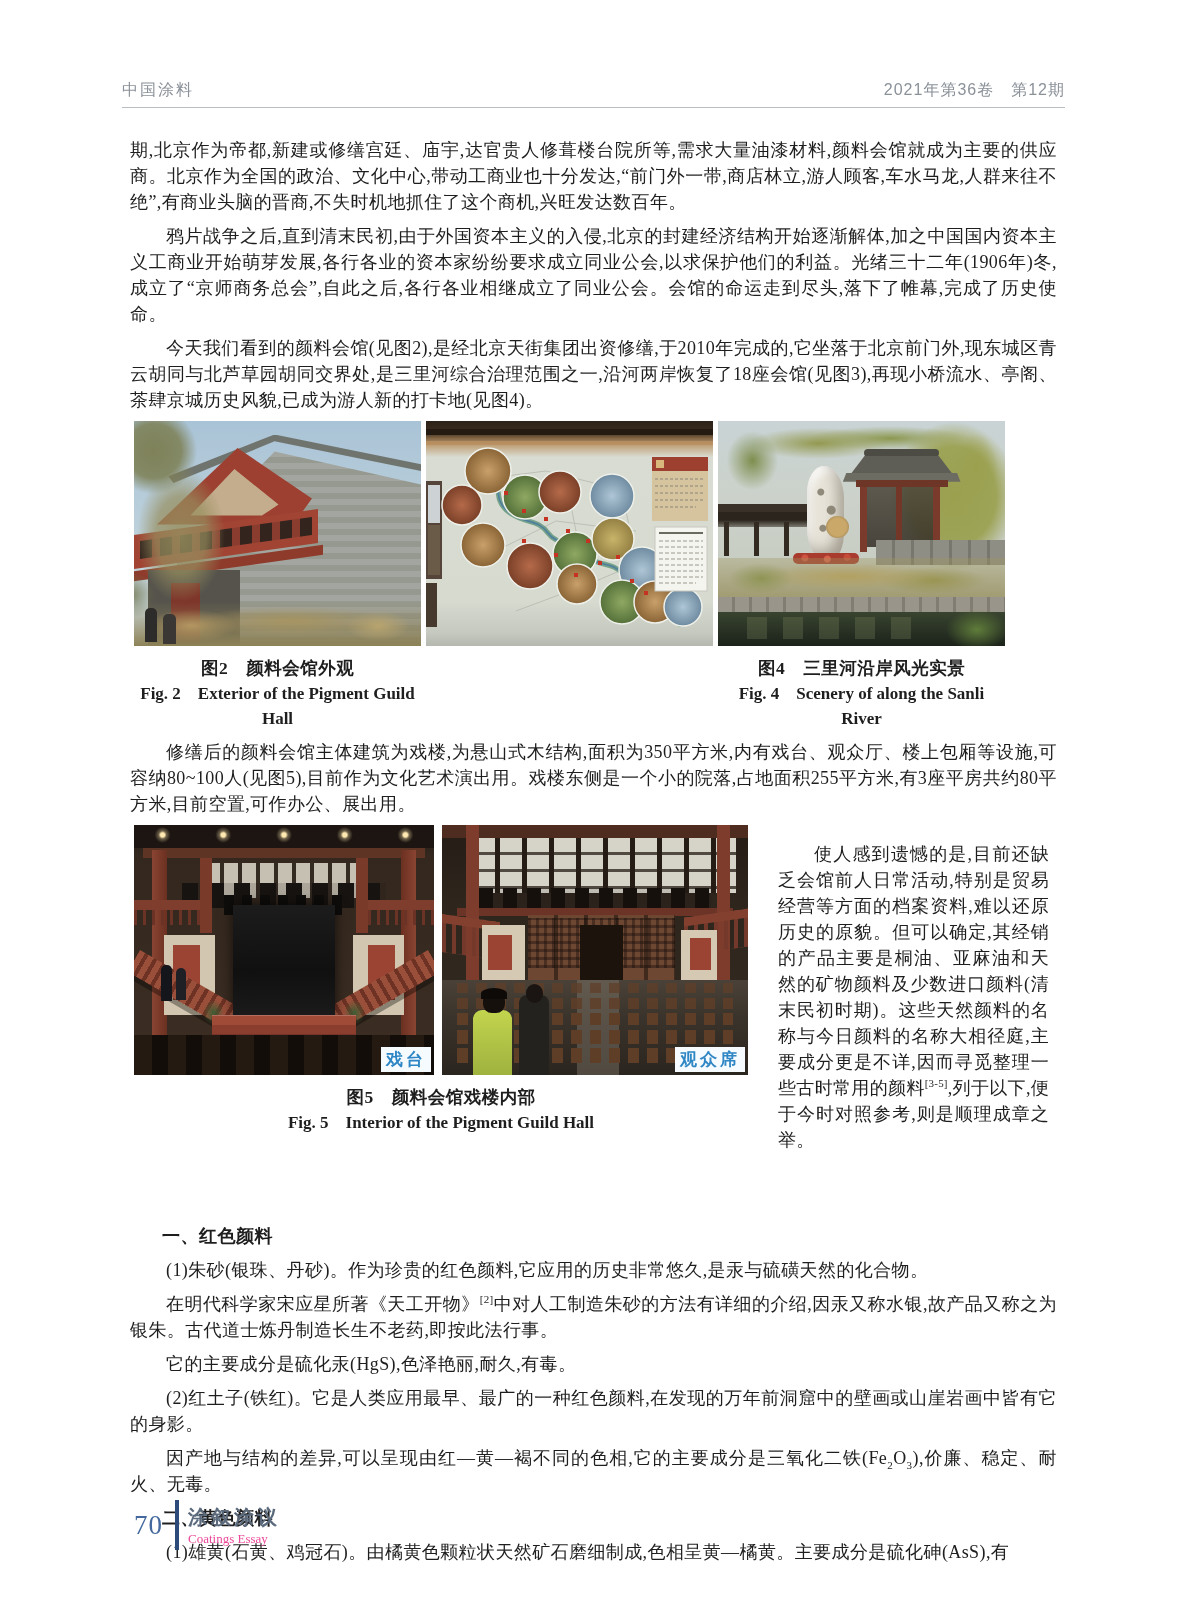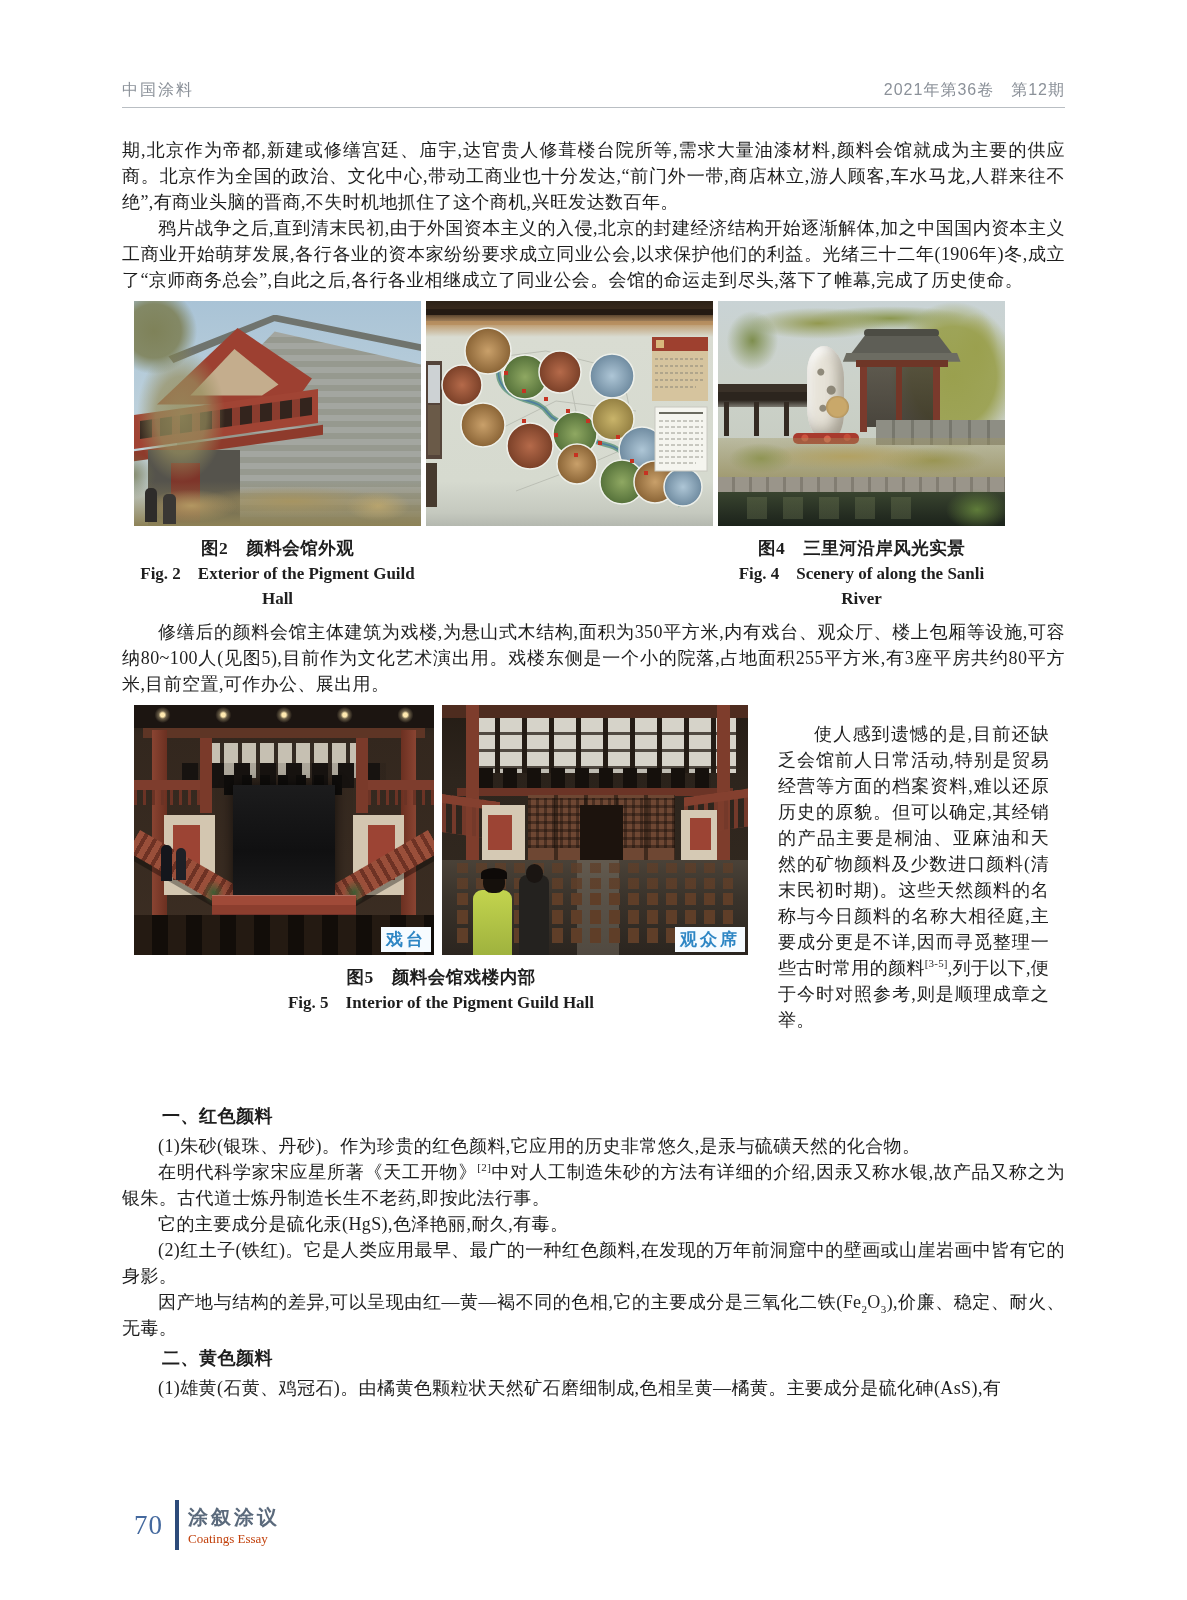--- a/index.html
+++ b/index.html
@@ -11,21 +11,21 @@
   
   .header{
     display:flex;justify-content:space-between;align-items:flex-end;
     padding-top:80px;padding-bottom:6px;border-bottom:1px solid #b9bec3;
     font-family:"Liberation Sans","DejaVu Sans",sans-serif;
     color:#8b9199;font-size:16px;letter-spacing:2px;
   }
   .header .issue{letter-spacing:1px;}
   
   .bodytext{margin-top:29px;}
-  p.para{margin:0;font-size:18px;line-height:26px;text-align:justify;text-indent:2em;letter-spacing:.4px;}
+  p.para{margin:8px;font-size:18px;line-height:26px;text-align:justify;text-indent:2em;letter-spacing:.4px;}
   p.noindent{text-indent:0;}
   sup{font-size:11px;line-height:0;}
   sub{font-size:11px;line-height:0;}
   
   .figrow{display:flex;gap:5px;margin:8px 0 0 12px;}
   .figblock{width:287px;flex:none;}
   .photo{position:relative;overflow:hidden;background:#cfcfcf;}
   .photo div{position:absolute;}
   .ph1{width:287px;height:225px;}
   .caption{margin-top:9px;text-align:center;}
@@ -45,21 +45,21 @@
   }
   
   .sections{margin-top:54px;}
   .sec-heading{font-size:18px;font-weight:bold;line-height:26px;text-indent:2em;margin:4px;letter-spacing:.5px;}
   
   .footer{position:absolute;left:134px;top:1500px;display:flex;align-items:center;
     font-family:"Liberation Serif","DejaVu Serif",serif;}
   .pagenum{font-size:27px;color:#44699e;letter-spacing:1px;}
   .footer-bar{width:4px;height:50px;background:#2d4b7a;margin:0 9px 0 12px;}
   .col-cn{font-size:20px;font-weight:bold;color:#5b6a7c;letter-spacing:3px;line-height:26px;}
-  .col-en{font-size:13px;color:#c2410c;line-height:17px;}
+  .col-en{font-size:13px;color:#ec4899;line-height:17px;}
 
   
   .f2-sky{inset:0;background:linear-gradient(180deg,#a9c3d6 0%,#bfd2dc 55%,#cdd8d6 100%);}
   .f2-wall{left:15%;top:8%;width:85%;height:92%;
     background:repeating-linear-gradient(180deg,#a3a6a0 0 6px,#96998f 6px 12px);
     clip-path:polygon(0 55%,40% 6%,100% 22%,100% 100%,0 100%);}
   .f2-roofline{left:12%;top:6%;width:88%;height:30%;background:#70746e;
     clip-path:polygon(0 62%,42% 0,100% 44%,100% 54%,42% 10%,2% 72%);}
   .f2-gable{left:8%;top:12%;width:54%;height:34%;background:#9d4031;clip-path:polygon(0 100%,52% 0,100% 66%,88% 100%);}
   .f2-gableInner{left:19%;top:20%;width:32%;height:22%;background:#c4ad8d;clip-path:polygon(2% 100%,50% 6%,98% 78%,80% 100%);}
@@ -216,20 +216,21 @@
   <div class="content">
 
     <div class="header">
       <span class="journal">中国涂料</span>
       <span class="issue">2021年第36卷　第12期</span>
     </div>
 
     <div class="bodytext">
       <p class="para noindent">期,北京作为帝都,新建或修缮宫廷、庙宇,达官贵人修葺楼台院所等,需求大量油漆材料,颜料会馆就成为主要的供应商。北京作为全国的政治、文化中心,带动工商业也十分发达,“前门外一带,商店林立,游人顾客,车水马龙,人群来往不绝”,有商业头脑的晋商,不失时机地抓住了这个商机,兴旺发达数百年。</p>
       <p class="para">鸦片战争之后,直到清末民初,由于外国资本主义的入侵,北京的封建经济结构开始逐渐解体,加之中国国内资本主义工商业开始萌芽发展,各行各业的资本家纷纷要求成立同业公会,以求保护他们的利益。光绪三十二年(1906年)冬,成立了“京师商务总会”,自此之后,各行各业相继成立了同业公会。会馆的命运走到尽头,落下了帷幕,完成了历史使命。</p>
+      <p class="para">今天我们看到的颜料会馆(见图2),是经北京天街集团出资修缮,于2010年完成的,它坐落于北京前门外,现东城区青云胡同与北芦草园胡同交界处,是三里河综合治理范围之一,沿河两岸恢复了18座会馆(见图3),再现小桥流水、亭阁、茶肆京城历史风貌,已成为游人新的打卡地(见图4)。</p>
     </div>
 
     <div class="figrow">
 
       <div class="figblock">
         <div class="photo ph1">
           <div class="f2-sky"></div>
           <div class="f2-wall"></div>
           <div class="f2-roofline"></div>
           <div class="f2-gable"></div>

